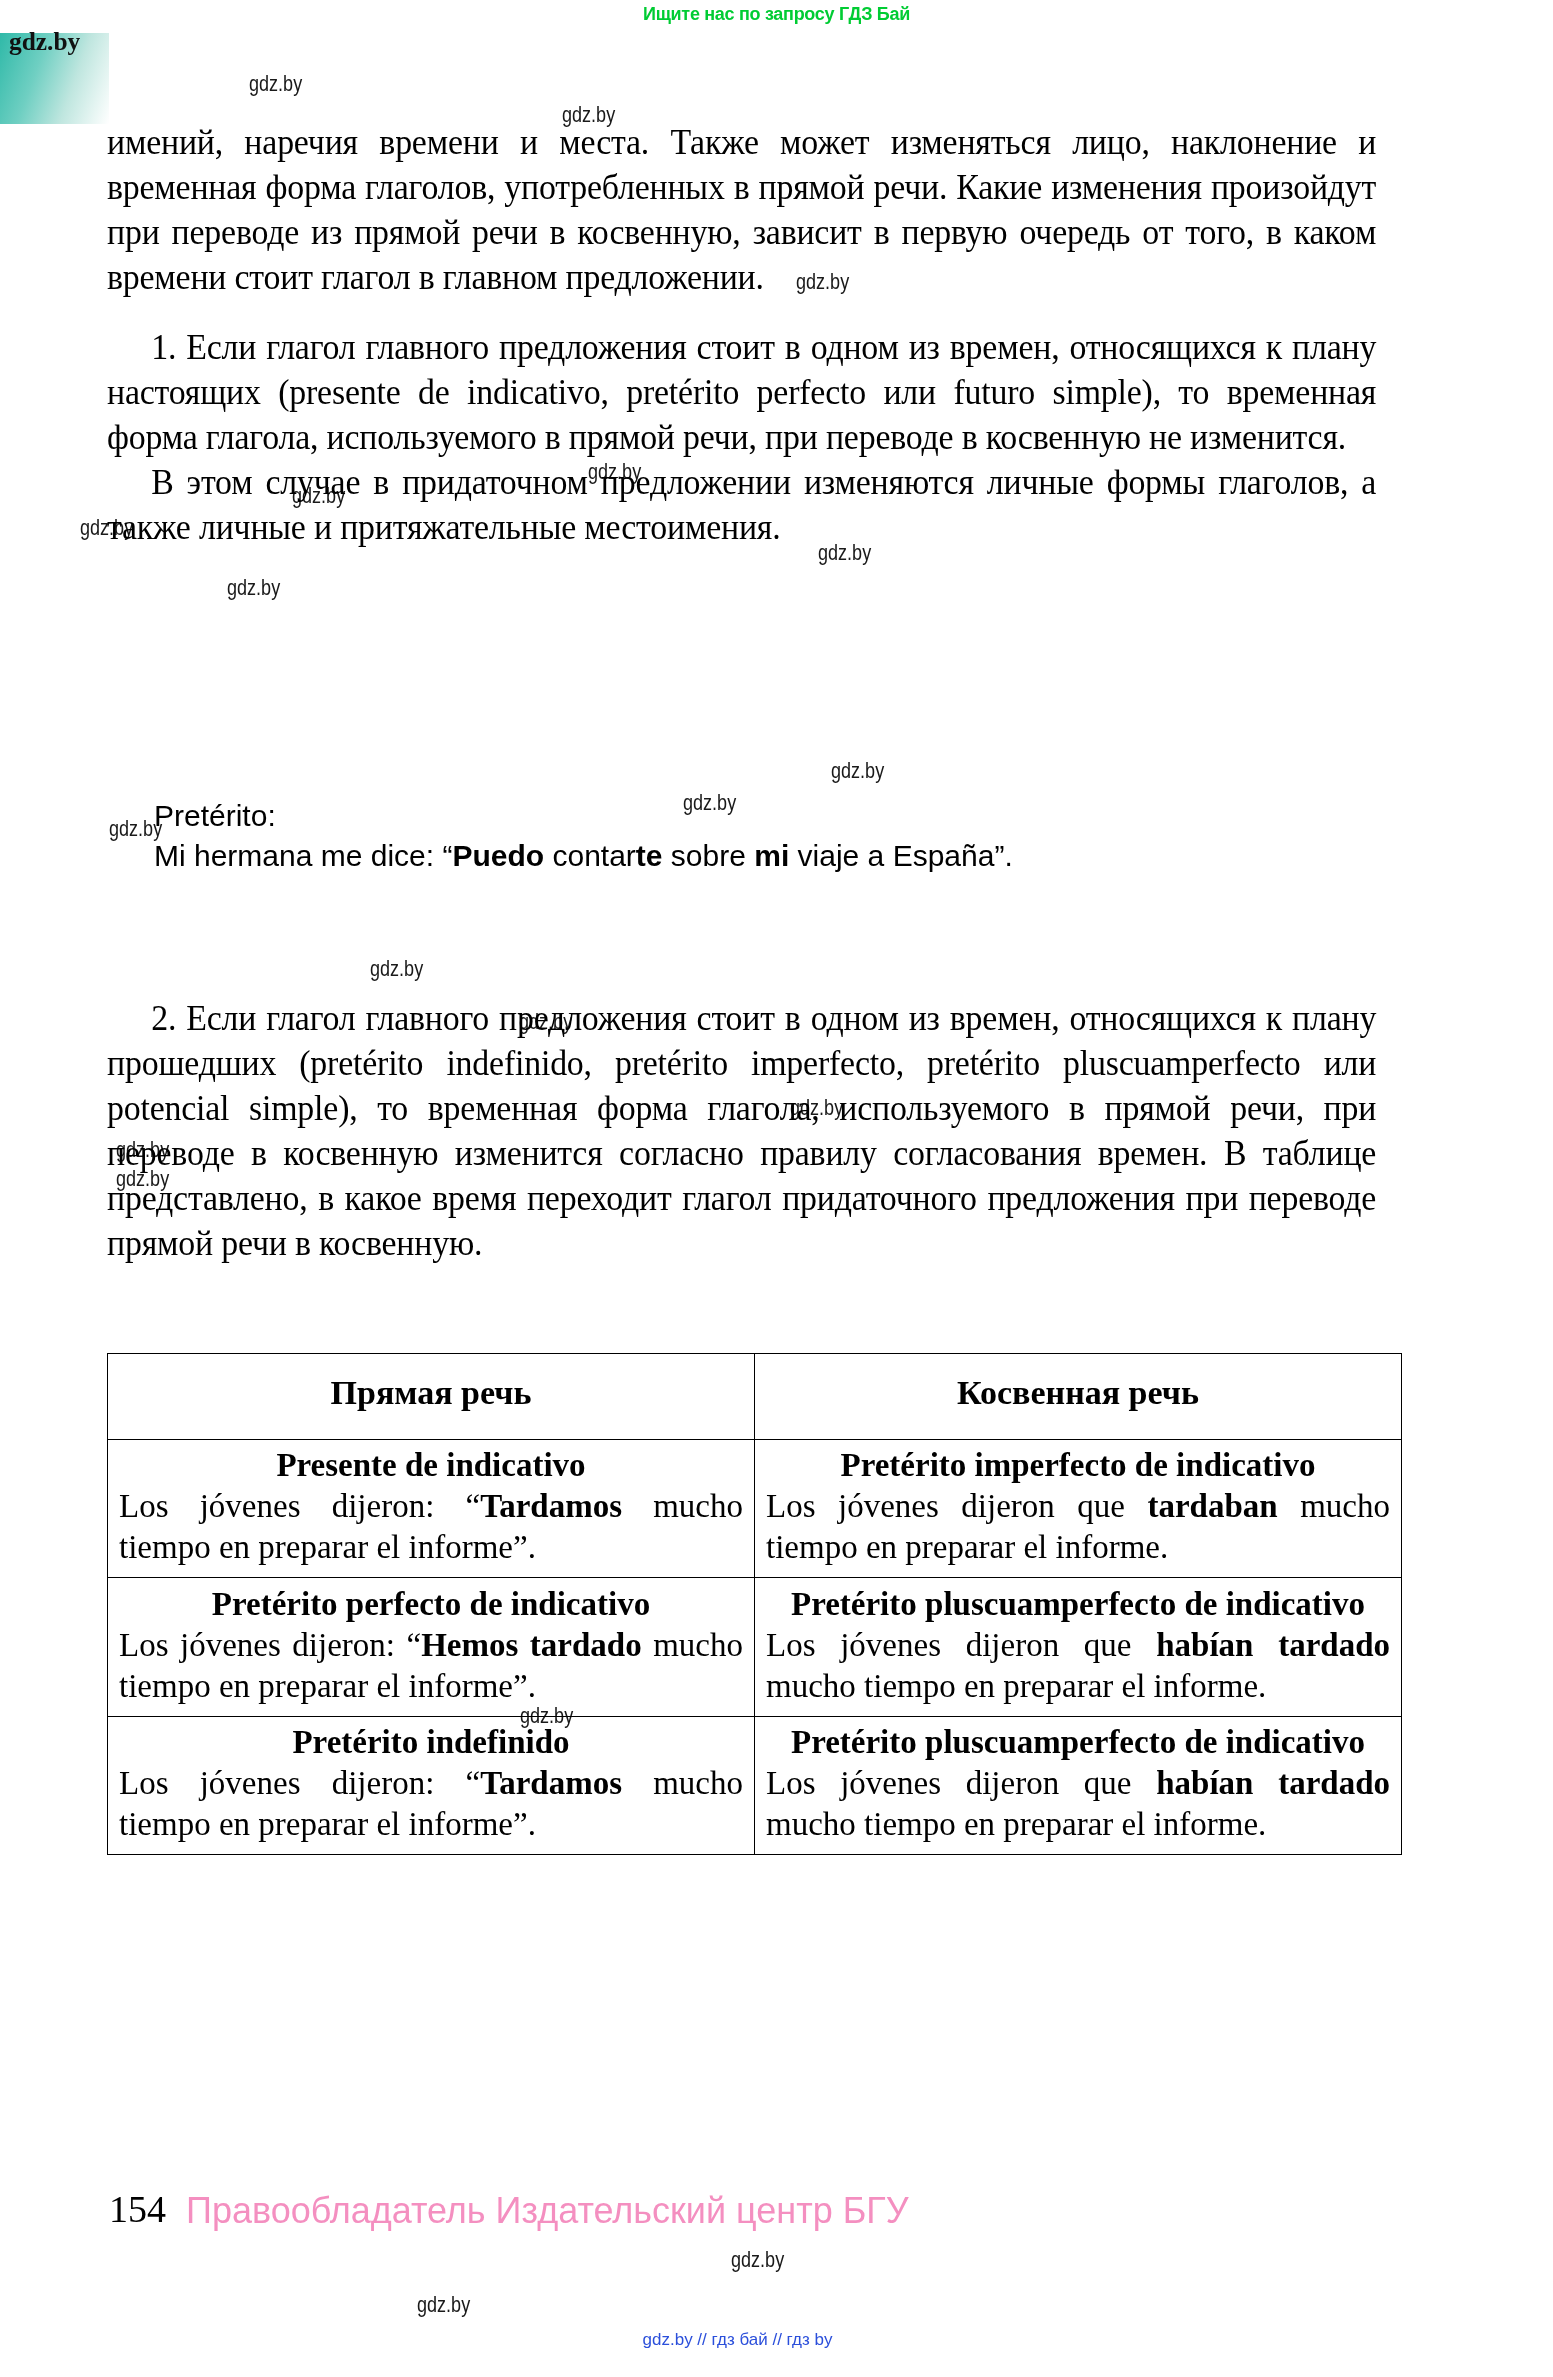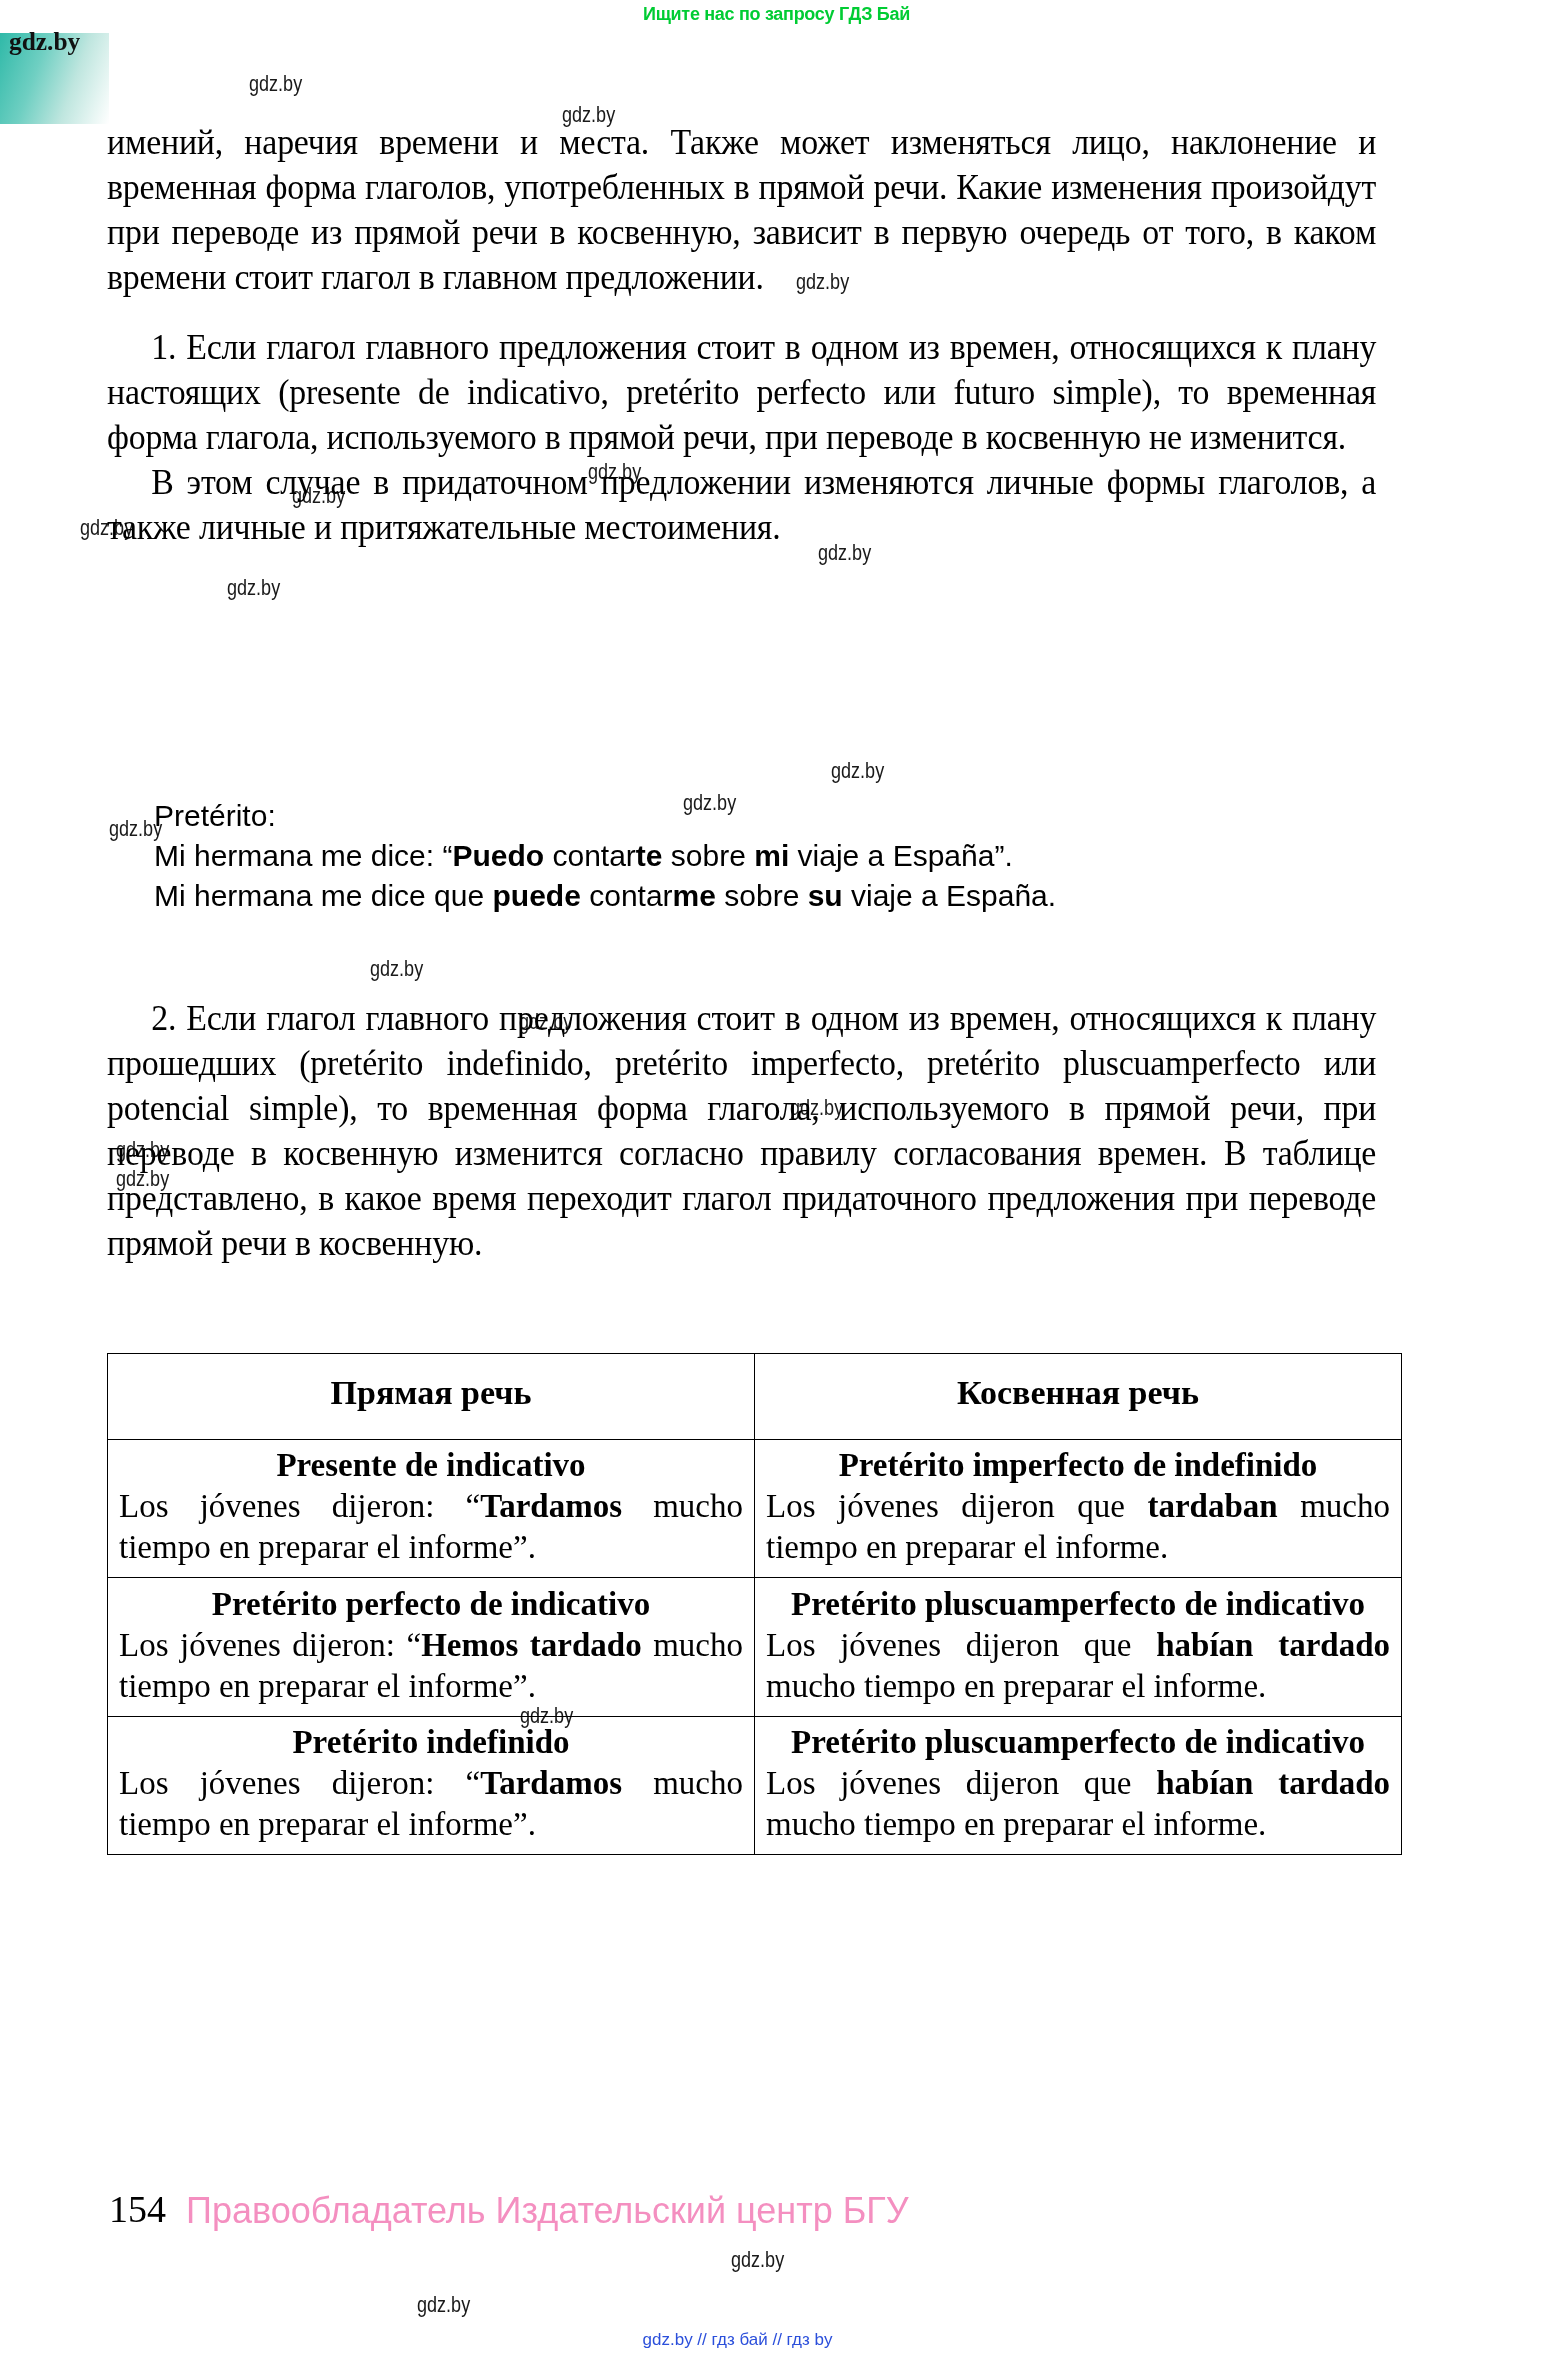--- a/index.html
+++ b/index.html
@@ -200,44 +200,41 @@
     <p class="body">имений, наречия времени и места. Также может изменяться лицо, наклонение и временная форма глаголов, употребленных в прямой речи. Какие изменения произойдут при переводе из прямой речи в косвенную, зависит в первую очередь от того, в каком времени стоит глагол в главном предложении.</p>
     <p class="body indent gap-before">1. Если глагол главного предложения стоит в одном из времен, относящихся к плану настоящих (presente de indicativo, pretérito perfecto или futuro simple), то временная форма глагола, используемого в прямой речи, при переводе в косвенную не изменится.</p>
     <p class="body indent">В этом случае в придаточном предложении изменяются личные формы глаголов, а также личные и притяжательные местоимения.</p>
   </div>
 
   <div class="example-block">
     <div class="lead">Pretérito:</div>
     <div class="ex-line">
       <span>Mi hermana me dice: “</span><b>Puedo</b><span> contar</span><b>te</b><span> sobre </span><b>mi</b><span> viaje a España”.</span>
     </div>
-    <div class="ex-line">
-      <span>Mi hermana me dice que </span><b>puede</b><span> contar</span><b>me</b><span> sobre </span><b>su</b><span> viaje a España.</span>
-    </div>
   </div>
 
   <div class="content" style="top:996px;">
     <p class="body indent">2. Если глагол главного предложения стоит в одном из времен, относящихся к плану прошедших (pretérito indefinido, pretérito imperfecto, pretérito pluscuamperfecto или potencial simple), то временная форма глагола, используемого в прямой речи, при переводе в косвенную изменится согласно правилу согласования времен. В таблице представлено, в какое время переходит глагол придаточного предложения при переводе прямой речи в косвенную.</p>
   </div>
 
   <table class="speech">
     <thead>
       <tr>
         <th>Прямая речь</th>
         <th>Косвенная речь</th>
       </tr>
     </thead>
     <tbody>
       <tr>
         <td>
           <span class="tense">Presente de indicativo</span>
           <span class="sent"><span>Los jóvenes dijeron: “</span><b>Tardamos</b><span> mucho tiempo en preparar el informe”.</span></span>
         </td>
         <td class="rcell">
-          <span class="tense">Pretérito imperfecto de indefinido</span>
+          <span class="tense">Pretérito imperfecto de indicativo</span>
           <span class="sent"><span>Los jóvenes dijeron que </span><b>tardaban</b><span> mucho tiempo en preparar el informe.</span></span>
         </td>
       </tr>
       <tr>
         <td>
           <span class="tense">Pretérito perfecto de indicativo</span>
           <span class="sent"><span>Los jóvenes dijeron: “</span><b>Hemos tardado</b><span> mucho tiempo en preparar el informe”.</span></span>
         </td>
         <td class="rcell">
           <span class="tense">Pretérito pluscuamperfecto de indicativo</span>

